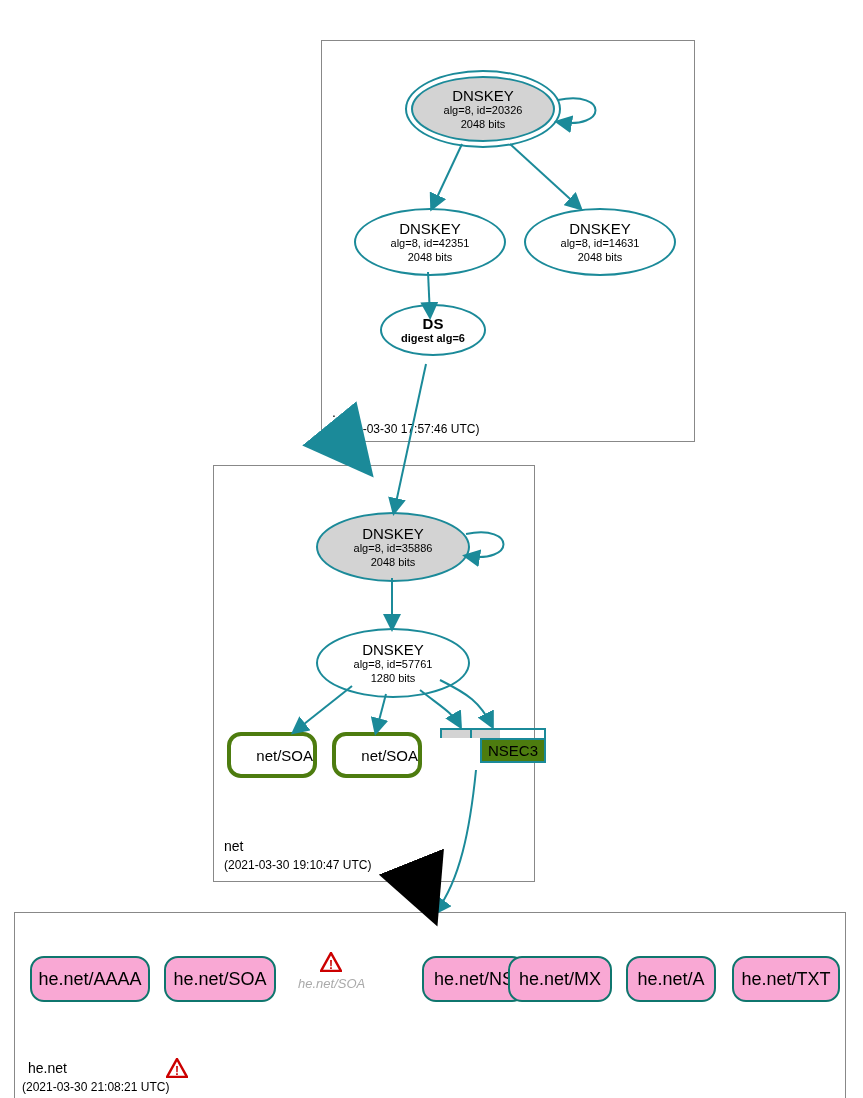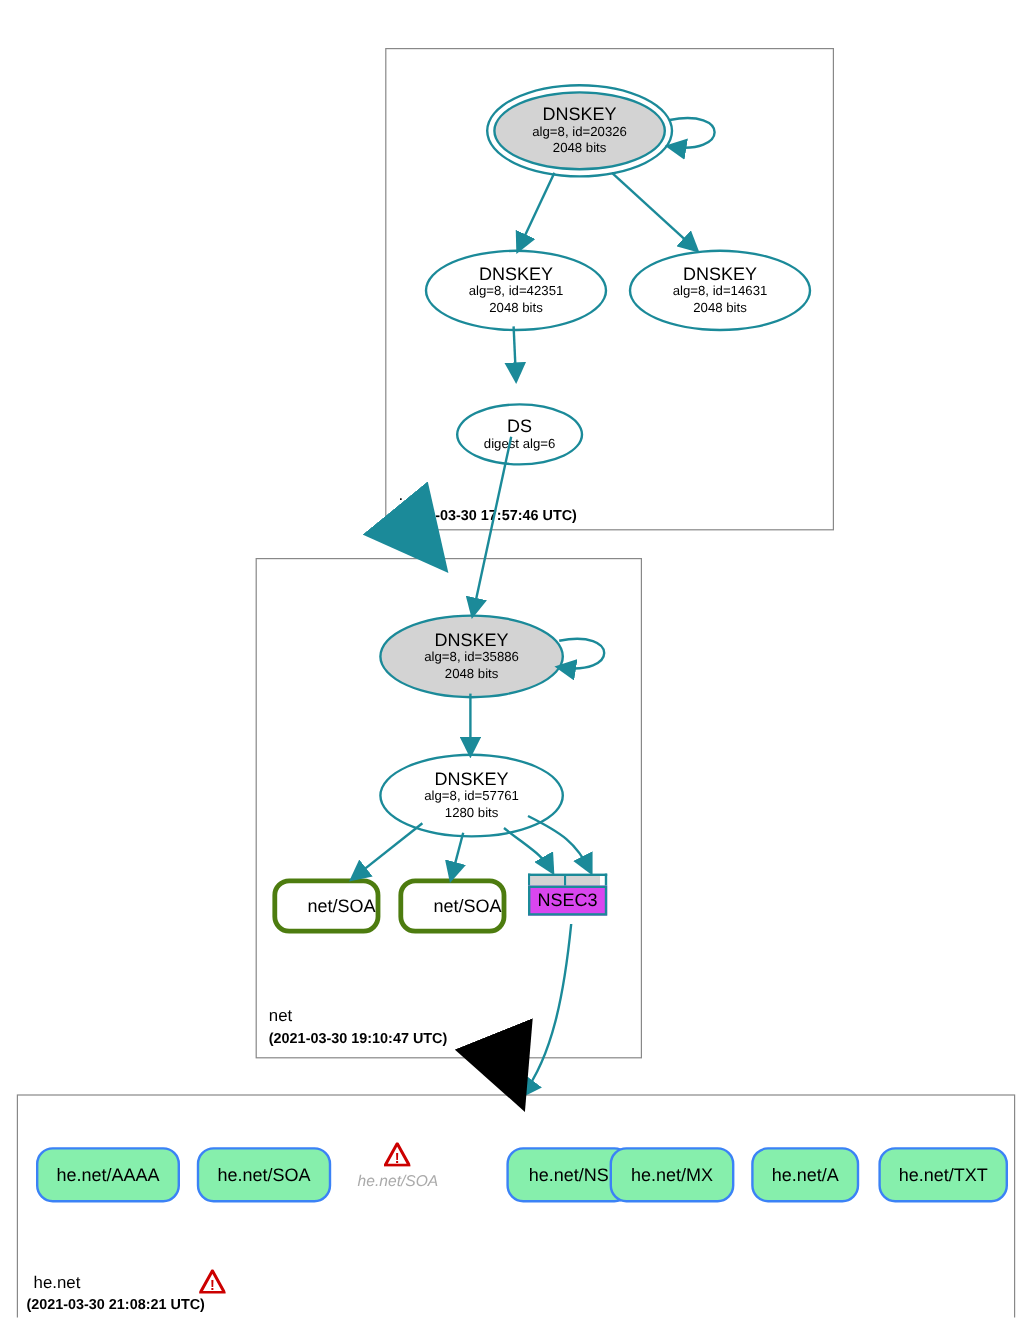--- a/index.html
+++ b/index.html
@@ -18,21 +18,20 @@
   }
   .zone-label {
     position: absolute;
     font-size: 14px;
     color: #000;
   }
   .zone-ts {
     position: absolute;
     font-size: 12px;
     color: #000;
-    font-weight: bold;
   }
   .node {
     position: absolute;
     text-align: center;
   }
   .ellipse {
     border-radius: 50%;
     display: flex;
     flex-direction: column;
     align-items: center;
@@ -66,47 +65,48 @@
     display:flex; flex-direction:column; align-items:center; justify-content:center;
   }
   .rr-box {
     border: 4px solid #4d7c0f;
     background: #fff;
     border-radius: 14px;
     display:flex; align-items:center; justify-content:flex-end;
     font-size: 15px;
   }
   .rr-box-black {
-    border: 2px solid #3b82f6;
-    background: #86efac;
+    border: 2px solid #0f766e;
+    background: #f9a8d4;
     border-radius: 14px;
     display:flex; align-items:center; justify-content:center;
-    font-size: 15px;
+    font-size: 18px;
   }
   .nsec3-box {
     position: absolute;
     display:flex; flex-direction:column;
   }
   .nsec3-top {
     display:flex;
     border: 2px solid #1b8a99;
     border-bottom: none;
   }
   .nsec3-top div {
     background:#d3d3d3;
     width: 28px; height: 8px;
     border-right: 2px solid #1b8a99;
   }
   .nsec3-top div:last-child { border-right: none; }
   .nsec3-bottom {
     border: 2px solid #1b8a99;
-    background:#d946ef;
+    background:#4d7c0f;
     text-align:center;
     font-size: 15px;
     padding: 2px 6px;
+    margin-left: 40px;
   }
   .warn-icon {
     position:absolute;
   }
   .faded-text {
     position:absolute;
     color:#aaa;
     font-style: italic;
     font-size: 13px;
   }
@@ -138,21 +138,21 @@
   <div class="dnskey-sub">alg=8, id=42351</div>
   <div class="dnskey-sub">2048 bits</div>
 </div>
 
 <div class="node ellipse zsk" style="left:524px; top:208px; width:148px; height:64px;">
   <div class="dnskey-title">DNSKEY</div>
   <div class="dnskey-sub">alg=8, id=14631</div>
   <div class="dnskey-sub">2048 bits</div>
 </div>
 
-<div class="node ds-node" style="left:380px; top:336px; width:102px; height:48px;">
+<div class="node ds-node" style="left:380px; top:304px; width:102px; height:48px;font-weight:bold;">
   <div style="font-size:15px;">DS</div>
   <div class="dnskey-sub">digest alg=6</div>
 </div>
 
 <div class="zone-box" style="left:213px; top:465px; width:320px; height:415px;"></div>
 <div class="zone-label" style="left:224px; top:838px;">net</div>
 <div class="zone-ts" style="left:224px; top:858px;">(2021-03-30 19:10:47 UTC)</div>
 
 <div class="node ellipse" style="left:316px; top:512px; width:150px; height:66px; border:2px solid #1b8a99; background:#d3d3d3;">
   <div class="dnskey-title">DNSKEY</div>

